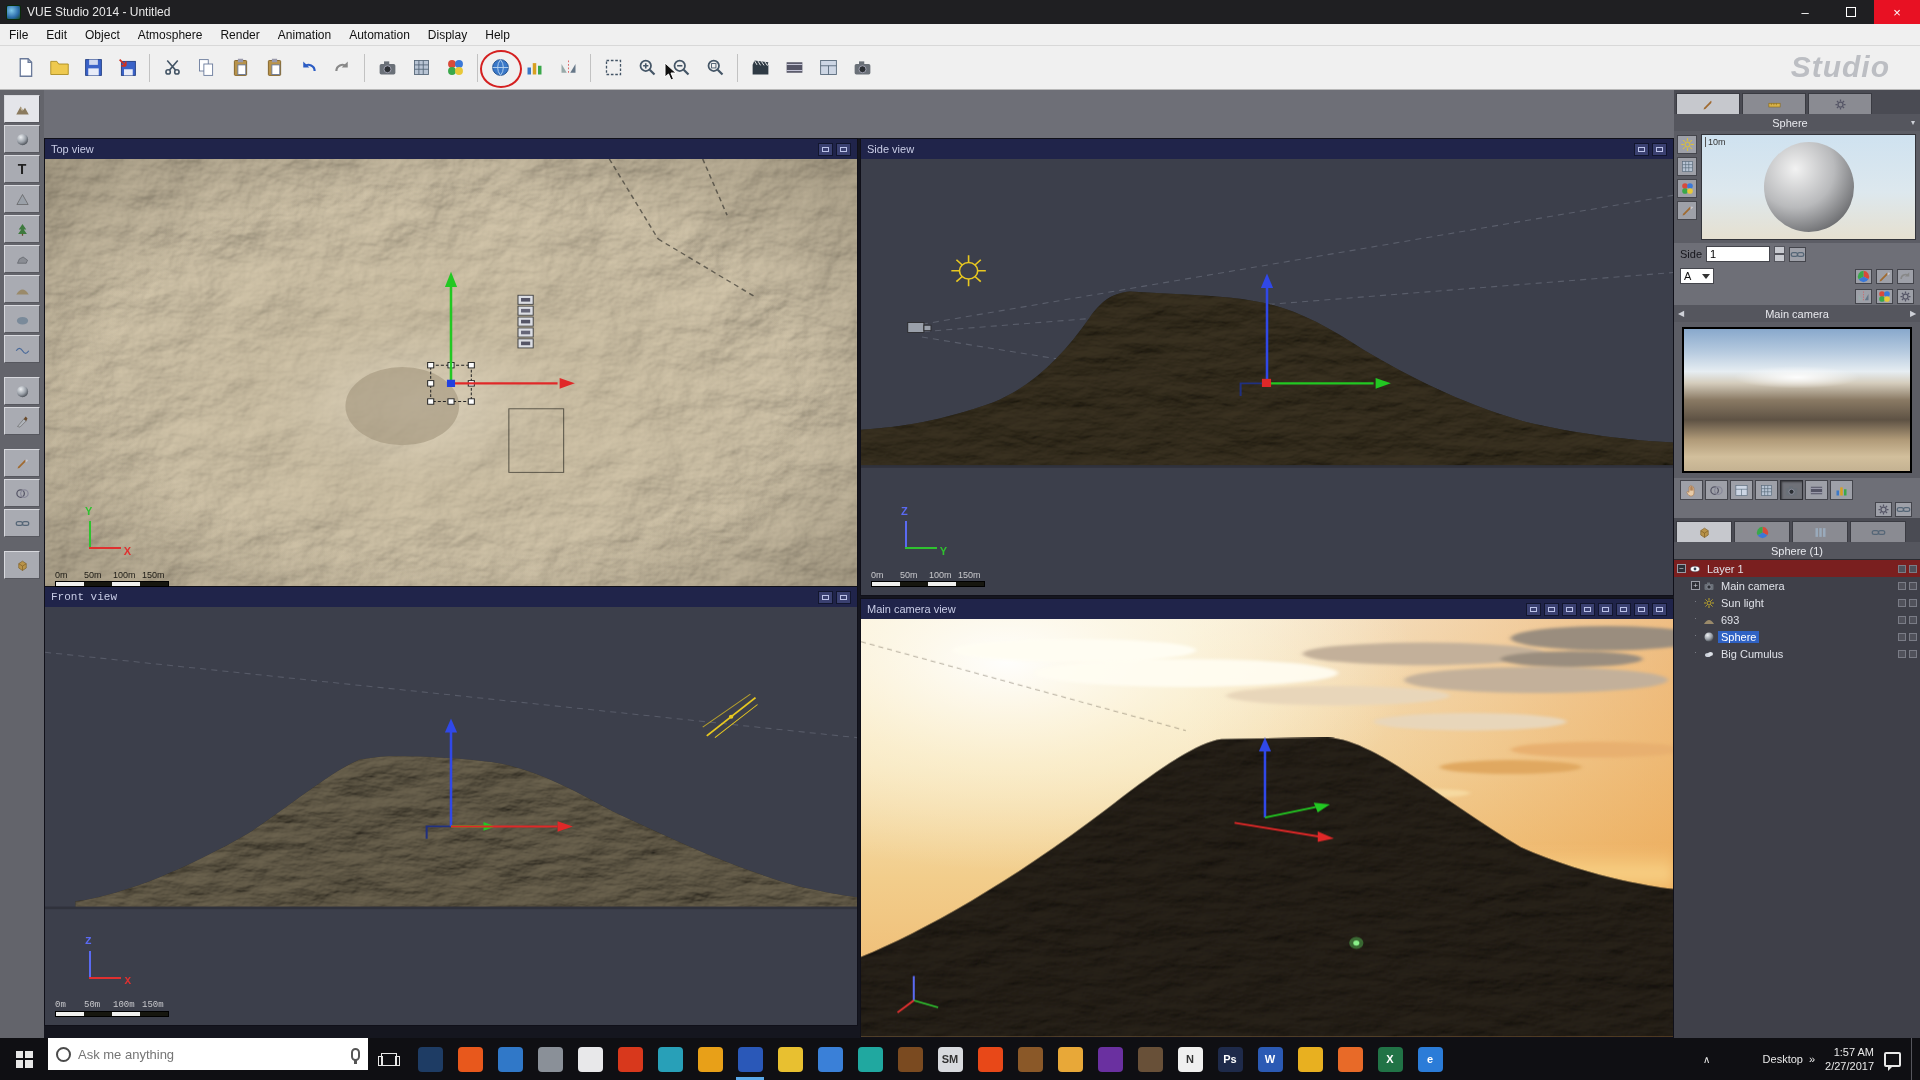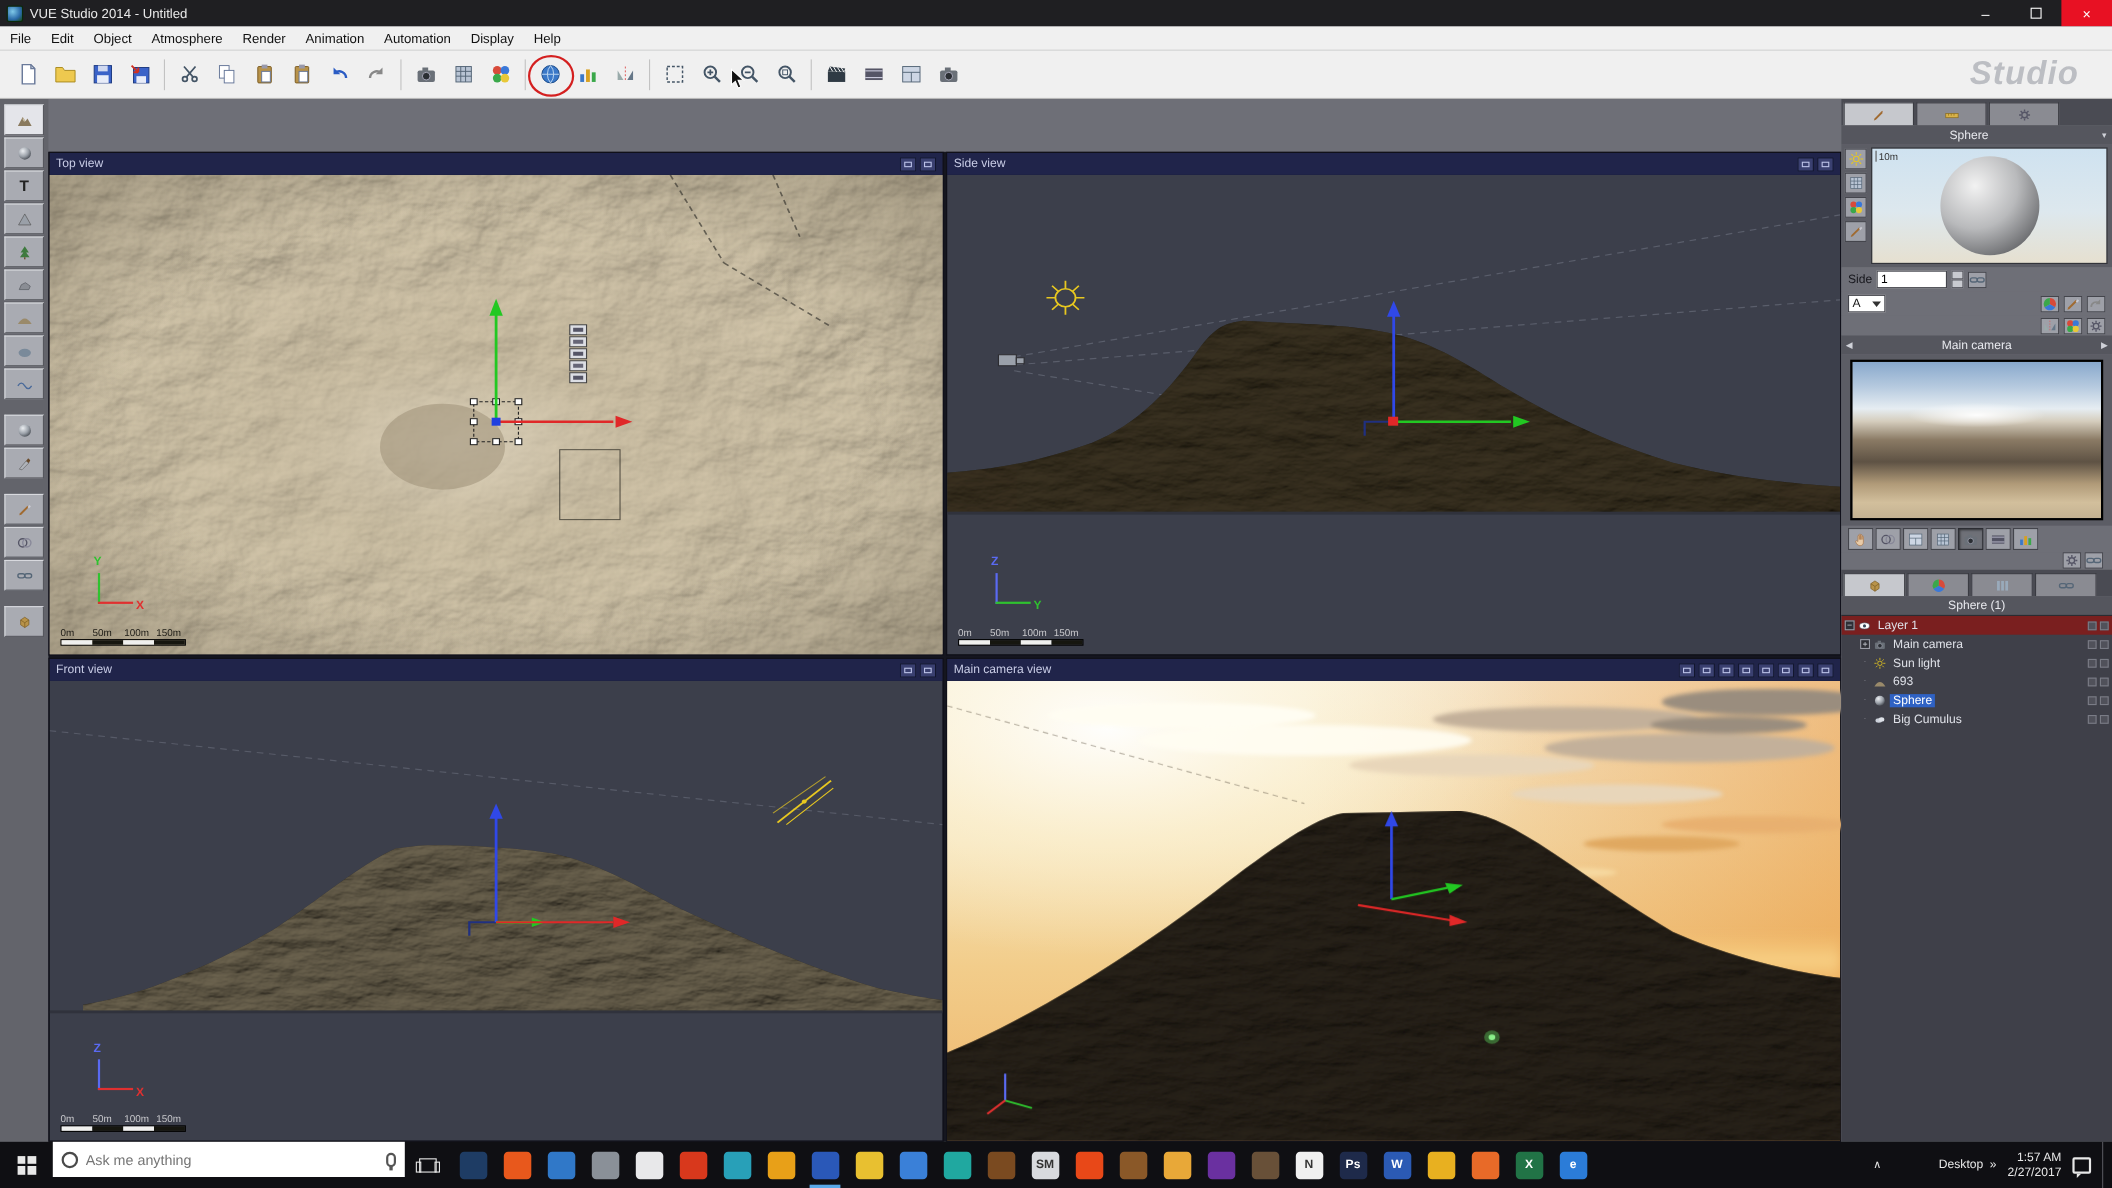--- a/index.html
+++ b/index.html
@@ -29,21 +29,21 @@
   .watermark { position:absolute; right:30px; top:4px; font-size:30px; font-style:italic; font-weight:bold; color:rgba(110,116,128,0.40); letter-spacing:1px; }
   
   .left-tools { position:absolute; left:0; top:90px; bottom:42px; width:44px; background:#63646b; display:flex; flex-direction:column; align-items:center; padding-top:4px; }
   .lt-tile { width:36px; height:28px; margin:1px 0; background:#a9abb2; border:1px solid #56575e; border-top-color:#d8d9de; border-left-color:#d8d9de; display:flex; align-items:center; justify-content:center; color:#222; font-size:14px; font-weight:bold; }
   .lt-tile.active { background:#e4e5ea; }
   .lt-gap { height:12px; }
   .viewports { position:absolute; left:44px; right:246px; top:90px; bottom:42px; background:#15161f;margin-top:48px; }
   .vp { position:absolute; overflow:hidden; border:1px solid #101019; }
   .vp-top   { left:0; top:0; width:calc(50% - 1px); height:calc(51% - 1px); }
   .vp-side  { right:0; top:0; width:calc(50% - 1px); height:calc(51% - 1px); }
-  .vp-front { left:0; bottom:0; width:calc(50% - 1px); height:calc(49% - 1px); }
+  .vp-front { left:0; bottom:12px; width:calc(50% - 1px); height:calc(49% - 1px);font-family:Liberation Mono, monospace; }
   .vp-cam   { right:0; bottom:0; width:calc(50% - 1px); height:calc(49% - 1px); }
   .vp-head { position:absolute; top:0; left:0; right:0; height:20px; background:#20244a; color:#c9cde6; font-size:11px; display:flex; align-items:center; padding:0 6px; gap:3px; z-index:5; }
   .vp-head .sp { flex:1; }
   .vph-btn { width:15px; height:13px; background:#3a4070; border:1px solid #12162e; display:flex; align-items:center; justify-content:center; }
   .vph-btn i { width:7px; height:5px; border:1px solid #bcc2e8; display:block; }
   .vp-body { position:absolute; left:0; right:0; top:20px; bottom:0; }
   svg.canvas { position:absolute; left:0; top:0; width:100%; height:100%; display:block; }
   
   .ruler { position:absolute; left:10px; bottom:8px; z-index:4; }
   .ruler-labels { display:flex; font-size:9px; }

